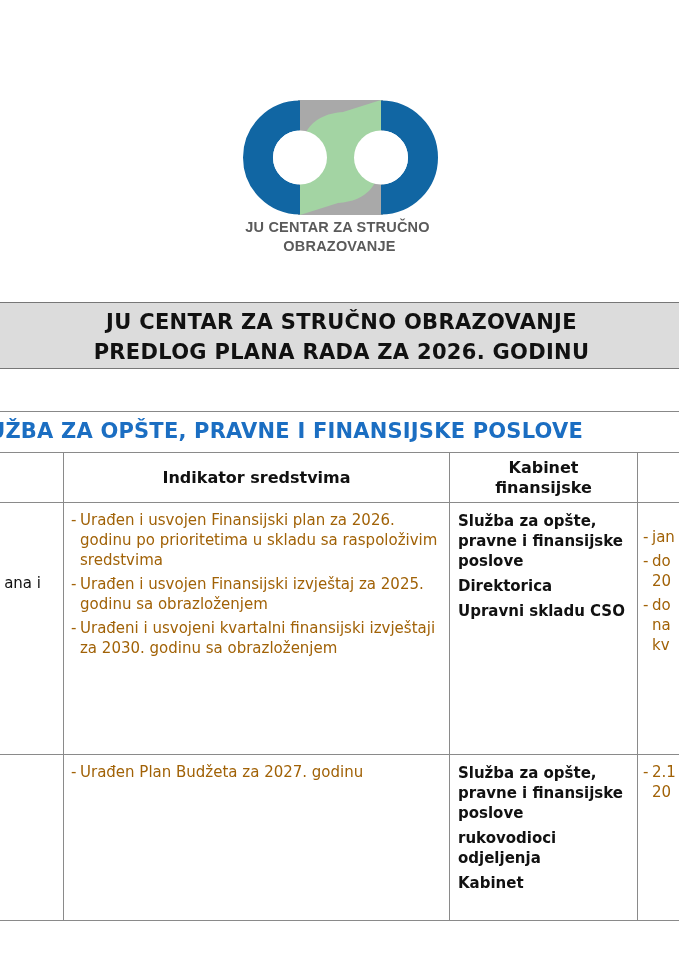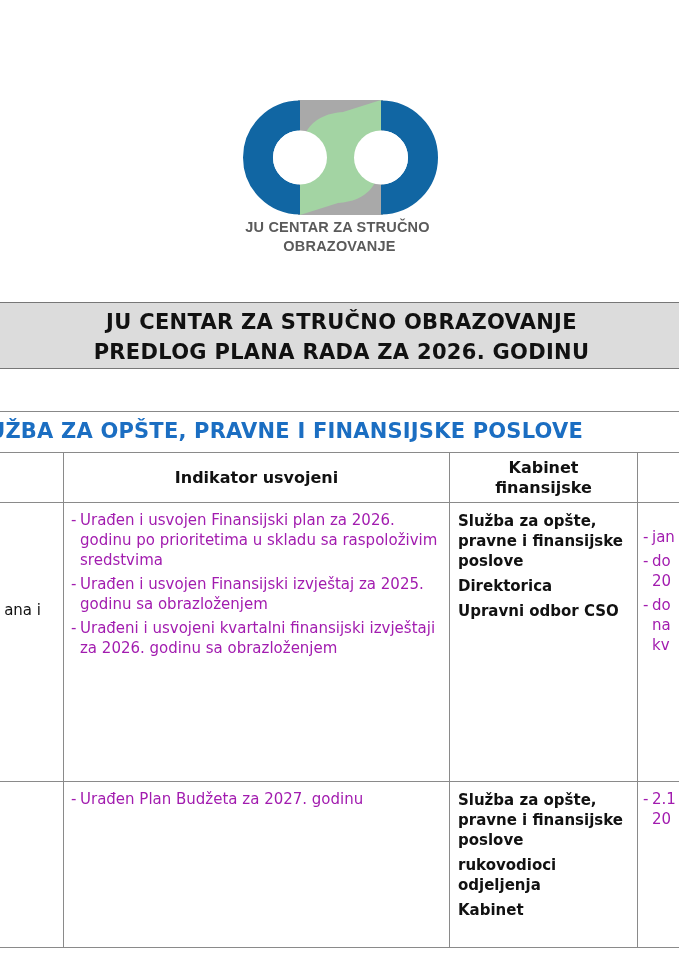--- a/index.html
+++ b/index.html
@@ -21,29 +21,29 @@
   .section { position:absolute; left:-40px; top:411px; width:760px; height:41px;
              border-top:1.5px solid #888; box-sizing:border-box; }
   .section span { position:absolute; left:0; top:7px; white-space:nowrap;
                   font-weight:bold; font-size:21px; color:#1b6ec2; letter-spacing:0.2px; }
   table { position:absolute; left:-1px; top:452px; border-collapse:collapse;
           table-layout:fixed; width:760px; }
   td, th { border:1.3px solid #8a8a8a; vertical-align:top; padding:0; font-size:15px; line-height:20px; }
   th { font-weight:bold; font-size:16px; text-align:center; vertical-align:middle; height:49px; }
   .c0 { width:64px; } .c1 { width:386px; } .c2 { width:188px; } .c3 { width:122px; }
   ul.dash { list-style:none; margin:0; padding:0; }
-  ul.dash li { position:relative; padding-left:14px; margin-bottom:4px; color:#a21caf; }
+  ul.dash li { position:relative; padding-left:14px; margin-bottom:4px; color:#a16207; }
   ul.dash li::before { content:"-"; position:absolute; left:5px; top:0; }
   .ind { padding:7px 6px 0 2px; }
   .nos { padding:8px 6px 0 8px; font-weight:bold; }
   .nos p { margin:0 0 5px 0; }
   .rok { padding:24px 0 0 0; overflow:hidden; white-space:nowrap; }
   .rok li { margin-bottom:5px; }
   .r1 td { height:181px; } .r2 td { height:157px; }
-  .act { padding-top:97px; text-align:right; white-space:nowrap; overflow:hidden; }
+  .act { padding-top:70px; text-align:right; white-space:nowrap; overflow:hidden; }
   .act span { display:inline-block; margin-right:22px; }
 </style>
 </head>
 <body>
 
 <svg class="logo" viewBox="0 0 195 115">
   <rect x="55" y="0" width="85" height="115" fill="#a9a9a9"></rect>
   <circle cx="57" cy="57.5" r="42" fill="none" stroke="#1166a3" stroke-width="30"></circle>
   <rect x="57" y="0" width="60" height="115" fill="#a9a9a9"></rect>
   <circle cx="138" cy="57.5" r="42" fill="none" stroke="#1166a3" stroke-width="30"></circle>
@@ -69,40 +69,40 @@
 <table>
   <colgroup>
       <col class="c0">
       <col class="c1">
       <col class="c2">
       <col class="c3">
     </colgroup>
   <tbody>
       <tr>
     <th></th>
-    <th>Indikator usvojeni</th>
+    <th>Indikator sredstvima</th>
     <th>
       <div>Kabinet</div>
       <div>finansijske</div>
     </th>
     <th></th>
   </tr>
   <tr class="r1">
     <td class="act"><span>ana i</span></td>
     <td class="ind">
       <ul class="dash">
         <li>Urađen i usvojen Finansijski plan za 2026. godinu po prioritetima u skladu sa raspoloživim sredstvima</li>
         <li>Urađen i usvojen Finansijski izvještaj za 2025. godinu sa obrazloženjem</li>
-        <li>Urađeni i usvojeni kvartalni finansijski izvještaji za 2026. godinu sa obrazloženjem</li>
+        <li>Urađeni i usvojeni kvartalni finansijski izvještaji za 2030. godinu sa obrazloženjem</li>
       </ul>
     </td>
     <td class="nos">
       <p>Služba za opšte, pravne i finansijske poslove</p>
       <p>Direktorica</p>
-      <p>Upravni odbor CSO</p>
+      <p>Upravni skladu CSO</p>
     </td>
     <td class="rok">
       <ul class="dash">
         <li>jan</li>
         <li>do<br>20</li>
         <li>do<br>na<br>kv</li>
       </ul>
     </td>
   </tr>
   <tr class="r2">

